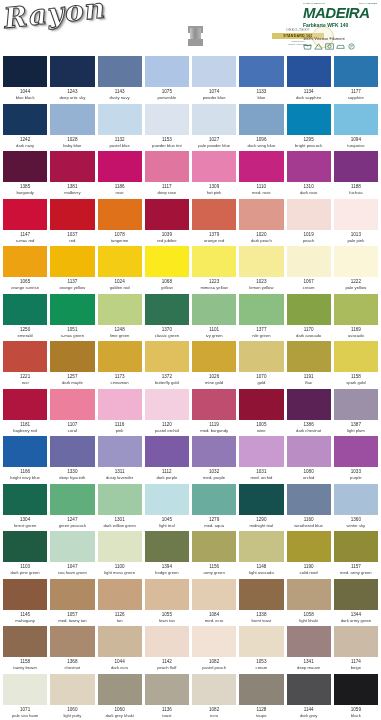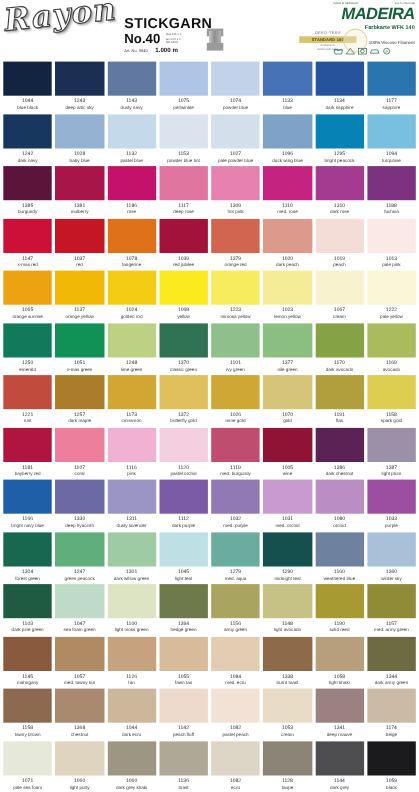--- a/index.html
+++ b/index.html
@@ -150,21 +150,21 @@
     border: 1px solid #e3d8a8;
     background: rgba(240,232,200,0.35);
   }
 
   
   .madeira {
     position: absolute;
     right: 4px;
     top: 2px;
     width: 74px;
-    text-align: right;
+    text-align: left;
   }
   .madeira .micro {
     font-size: 2.4px;
     color: #1f6b3a;
     line-height: 3px;
     display: flex;
     justify-content: space-between;
   }
   .madeira .logo {
     font-size: 15px;
@@ -228,33 +228,20 @@
     margin-top: 0.5px;
   }
 </style>
 </head>
 <body>
 
 <div class="header">
 
   <div class="brand-script">Rayon</div>
 
-  <div class="title-block">
-    <div class="title-main">STICKGARN</div>
-    <div class="title-row2">
-      <div class="title-no">No.40</div>
-      <div class="tiny-specs" style="white-space:pre-line">dtex 135 x 2
-tex 13,5 x 2
-Nm 145/2</div>
-    </div>
-    <div class="title-row3">
-      <div class="art-no">Art. No. 9840</div>
-      <div class="meters">1.000 m</div>
-    </div>
-  </div>
 
   <div class="spool">
     <div class="cap top"></div>
     <div class="body"></div>
     <div class="cap bot"></div>
   </div>
 
   <div class="oeko">
     <div class="seal-ring"></div>
     <div class="l1">OEKO-TEX®</div>

